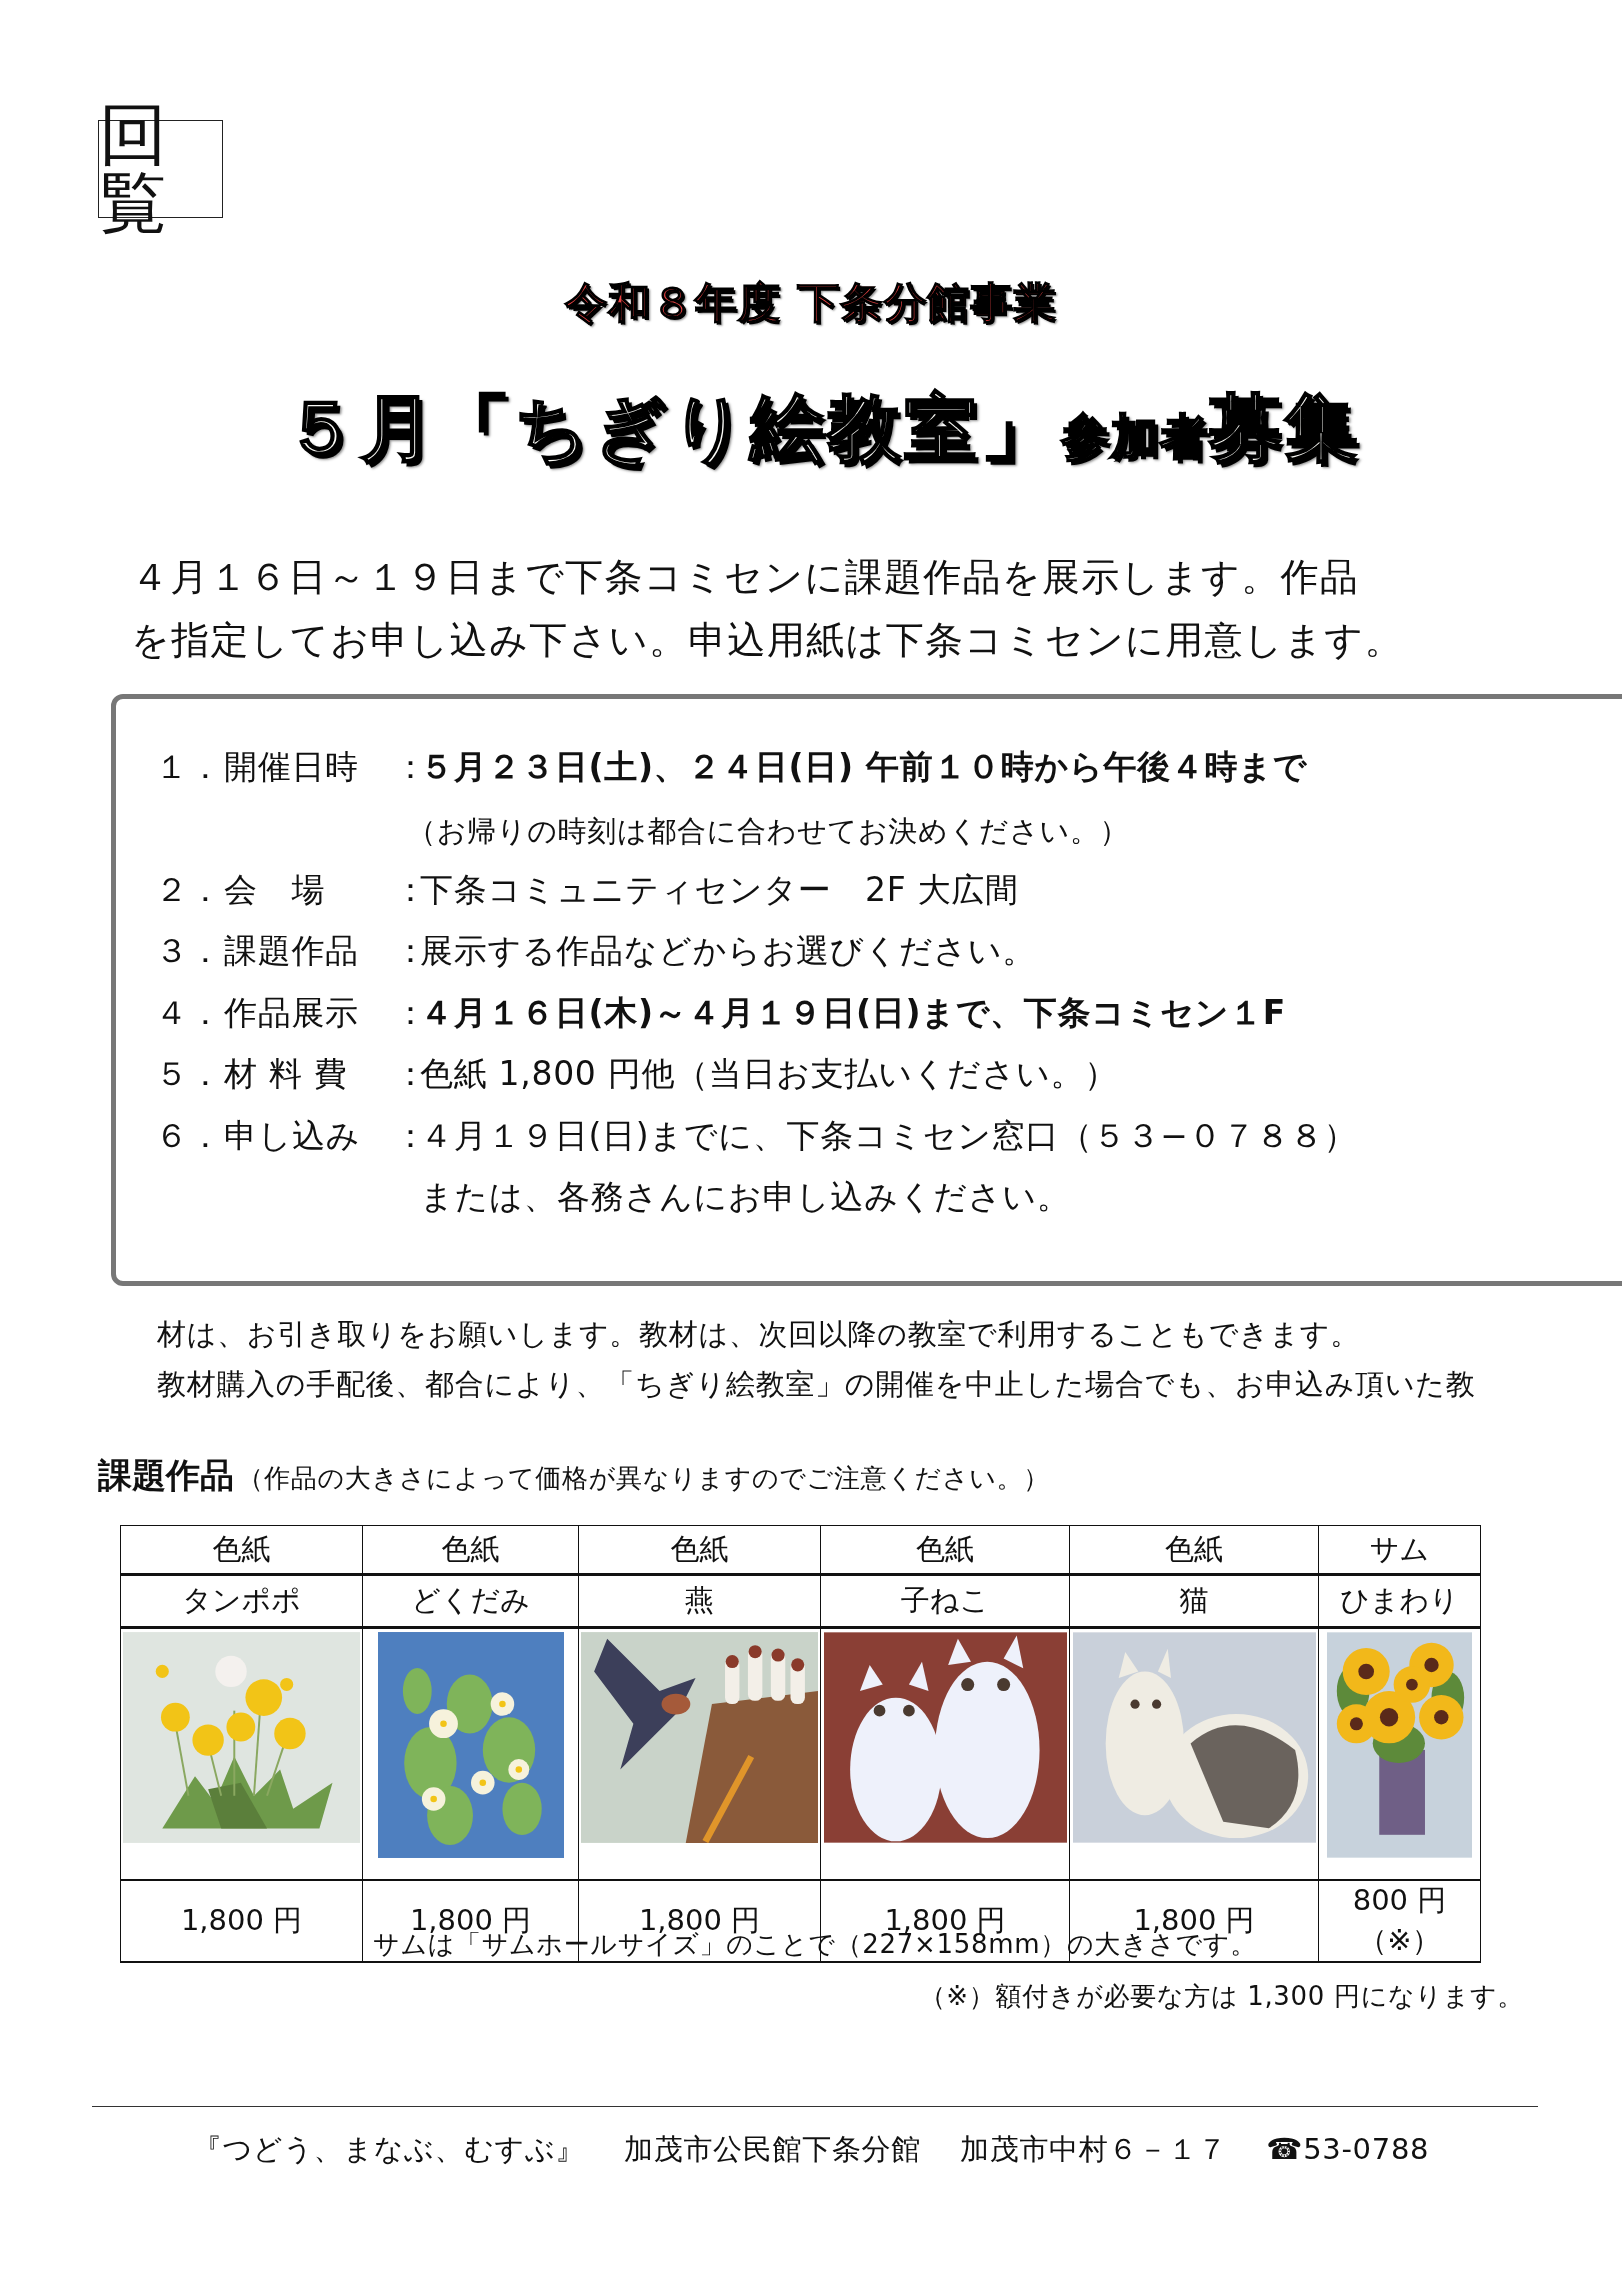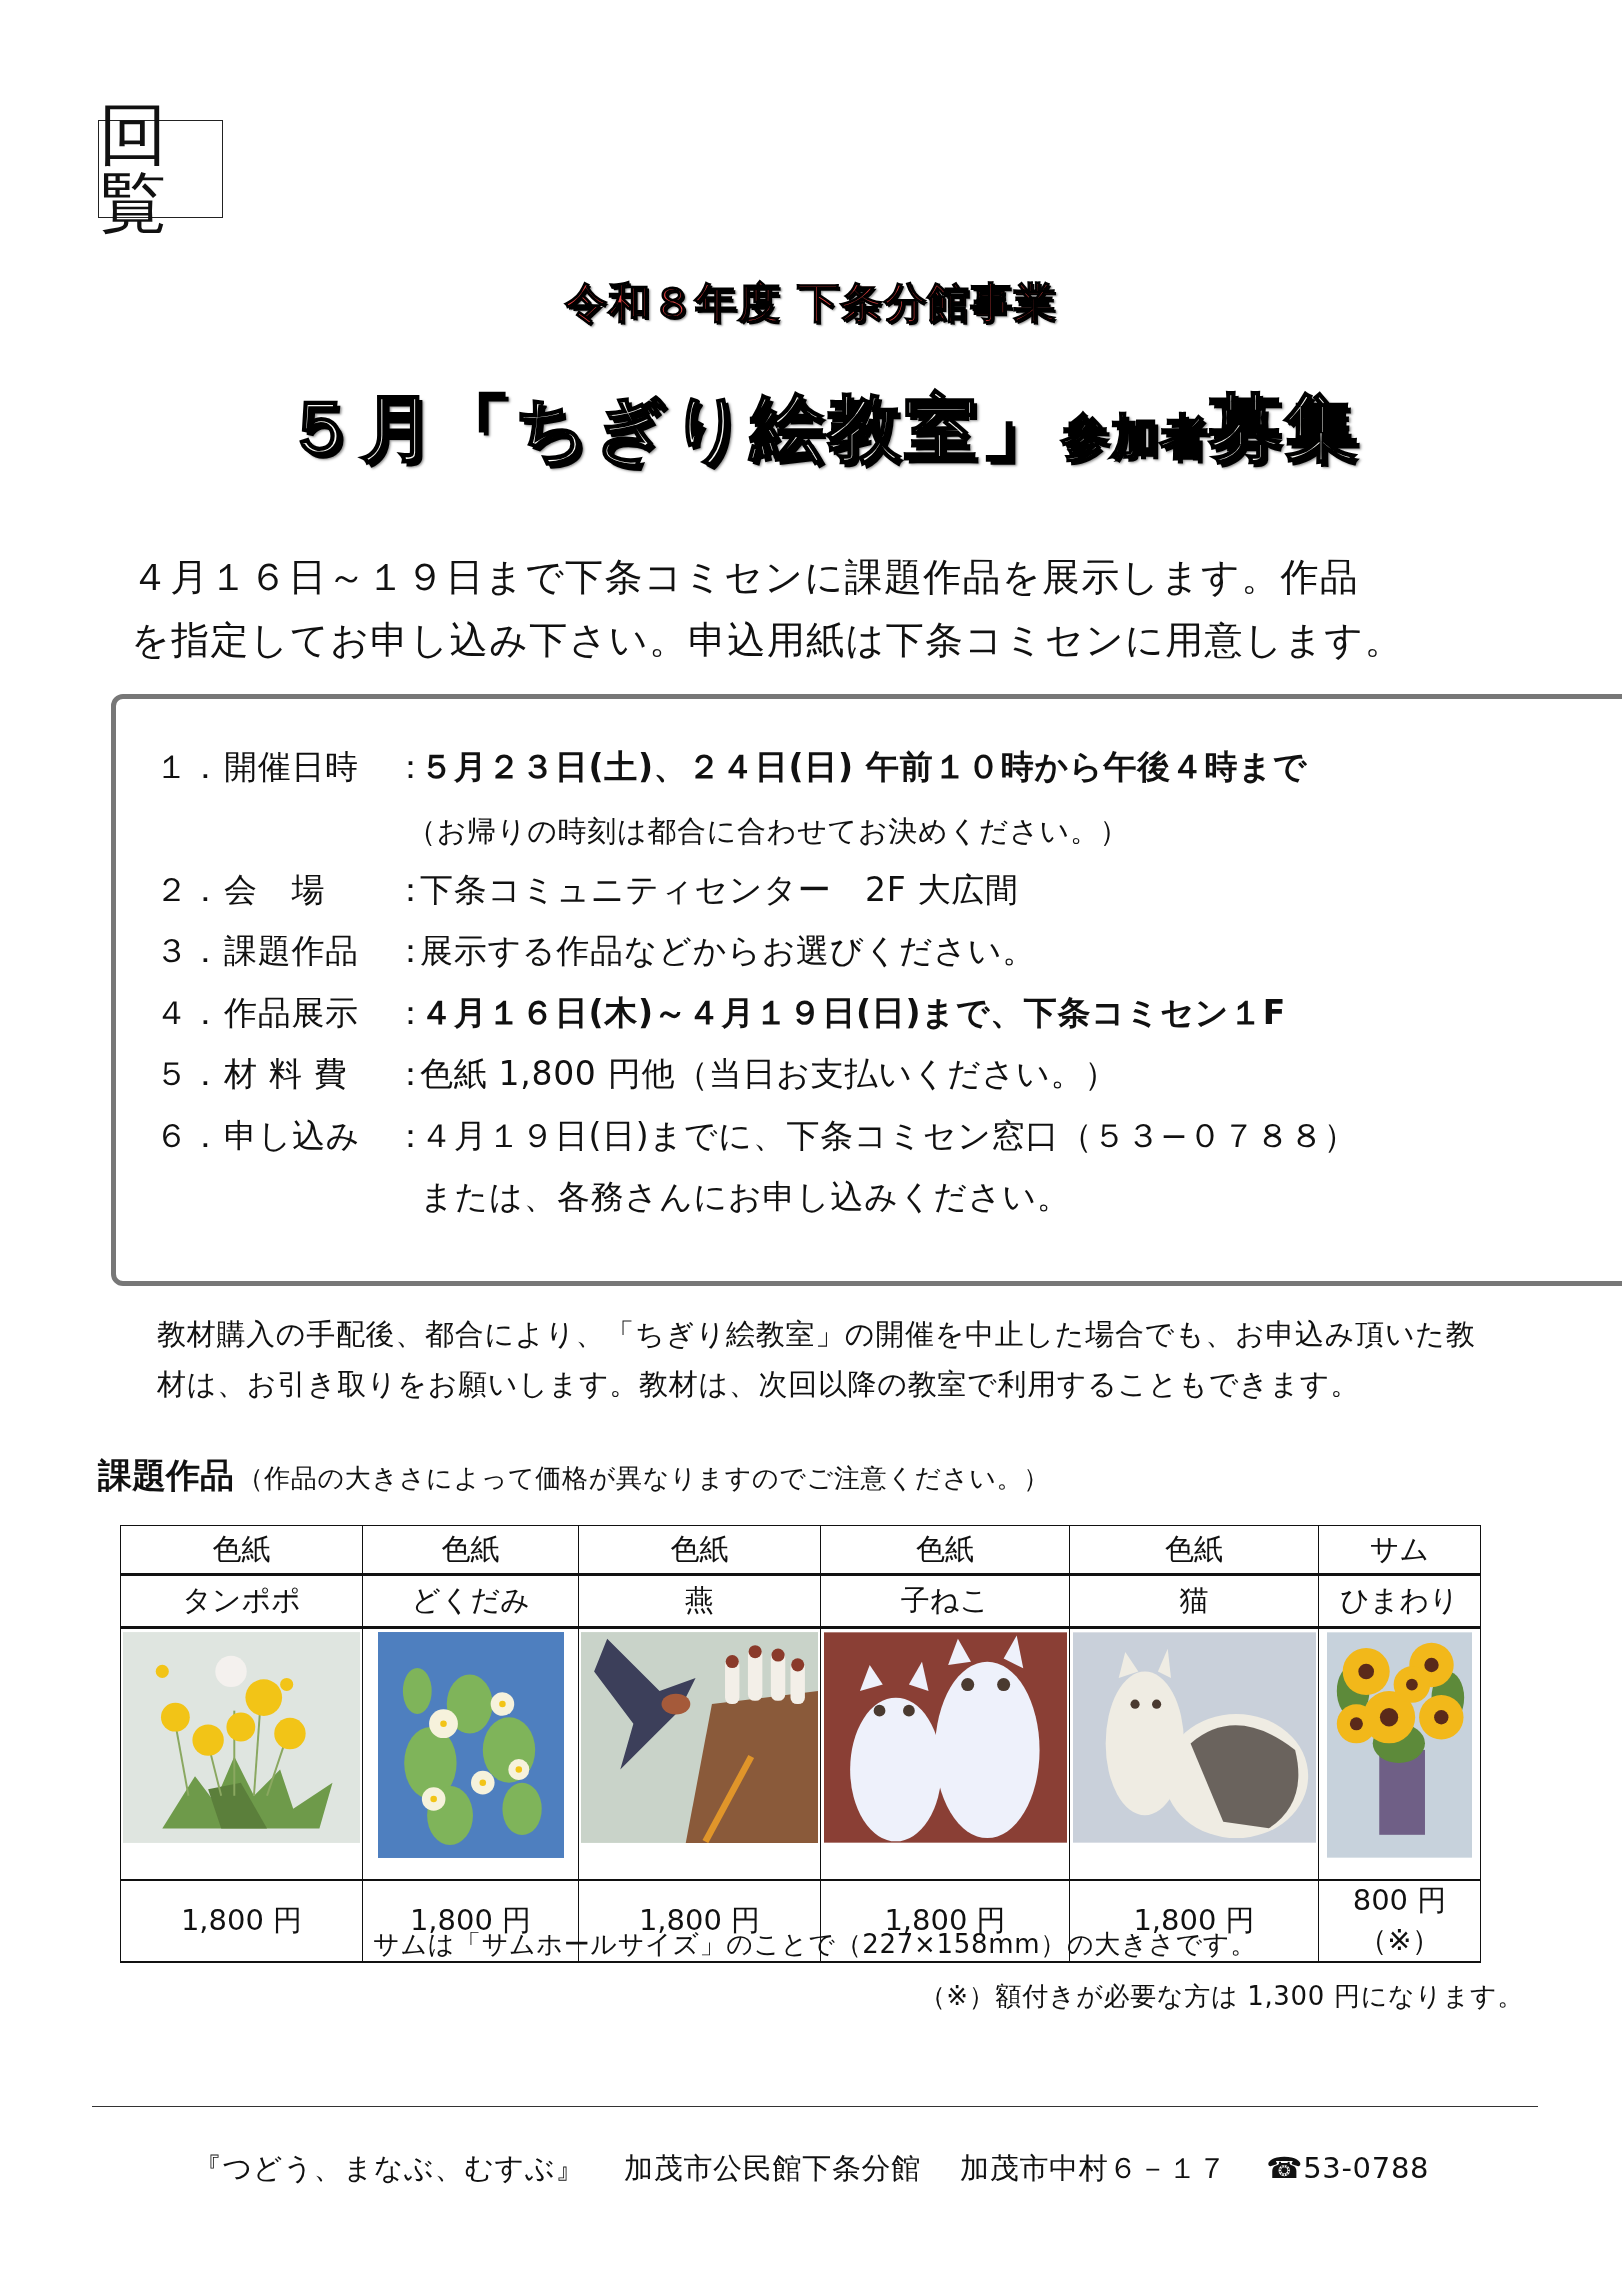--- a/index.html
+++ b/index.html
@@ -59,21 +59,21 @@
 
   .art { margin: 0 auto; display: block; overflow: hidden; }
 
   .foot1 { position: absolute; left: 0; width: 100%; top: 1927px; text-align: center;
            font-size: 26px; letter-spacing: 0.7px; padding-left: 8px; box-sizing: border-box; }
   .foot2 { position: absolute; right: 98px; top: 1979px; font-size: 26px; letter-spacing: 0.7px; }
 
   .rule { position: absolute; left: 92px; width: 1446px; top: 2106px; height: 0;
           border-top: 1.3px solid #333; }
   .footer { position: absolute; left: 0; width: 100%; top: 2130px; text-align: center;
-            font-size: 29px; white-space: nowrap; letter-spacing: 0.7px; margin-top: 19px; }
+            font-size: 29px; white-space: nowrap; letter-spacing: 0.7px; }
   .footer .gap { display: inline-block; width: 39px; }
   .footer .tel { font-weight: bold; }
 </style>
 </head>
 <body>
 
 <div class="stamp">
   <span>回覧</span>
 </div>
 
@@ -109,22 +109,22 @@
   <div class="info-row" style="top:353px">
     <span class="num">５．</span><span class="label">材 料 費</span><span class="colon">：</span><span>色紙 1,800 円他（当日お支払いください。）</span>
   </div>
   <div class="info-row" style="top:415px">
     <span class="num">６．</span><span class="label">申し込み</span><span class="colon">：</span><span>４月１９日(日)までに、下条コミセン窓口（５３−０７８８）</span>
   </div>
   <div class="info-sub" style="left:304px; top:476px; font-size:33px;">または、各務さんにお申し込みください。</div>
 </div>
 
 <div class="notice">
+  <div>材は、お引き取りをお願いします。教材は、次回以降の教室で利用することもできます。</div>
   <div>教材購入の手配後、都合により、「ちぎり絵教室」の開催を中止した場合でも、お申込み頂いた教</div>
-  <div>材は、お引き取りをお願いします。教材は、次回以降の教室で利用することもできます。</div>
 </div>
 
 <div class="section-head">
   <span class="h">課題作品</span>
   <span class="note">（作品の大きさによって価格が異なりますのでご注意ください。）</span>
 </div>
 
 <table class="works">
   <colgroup>
     <col style="width:242px">

